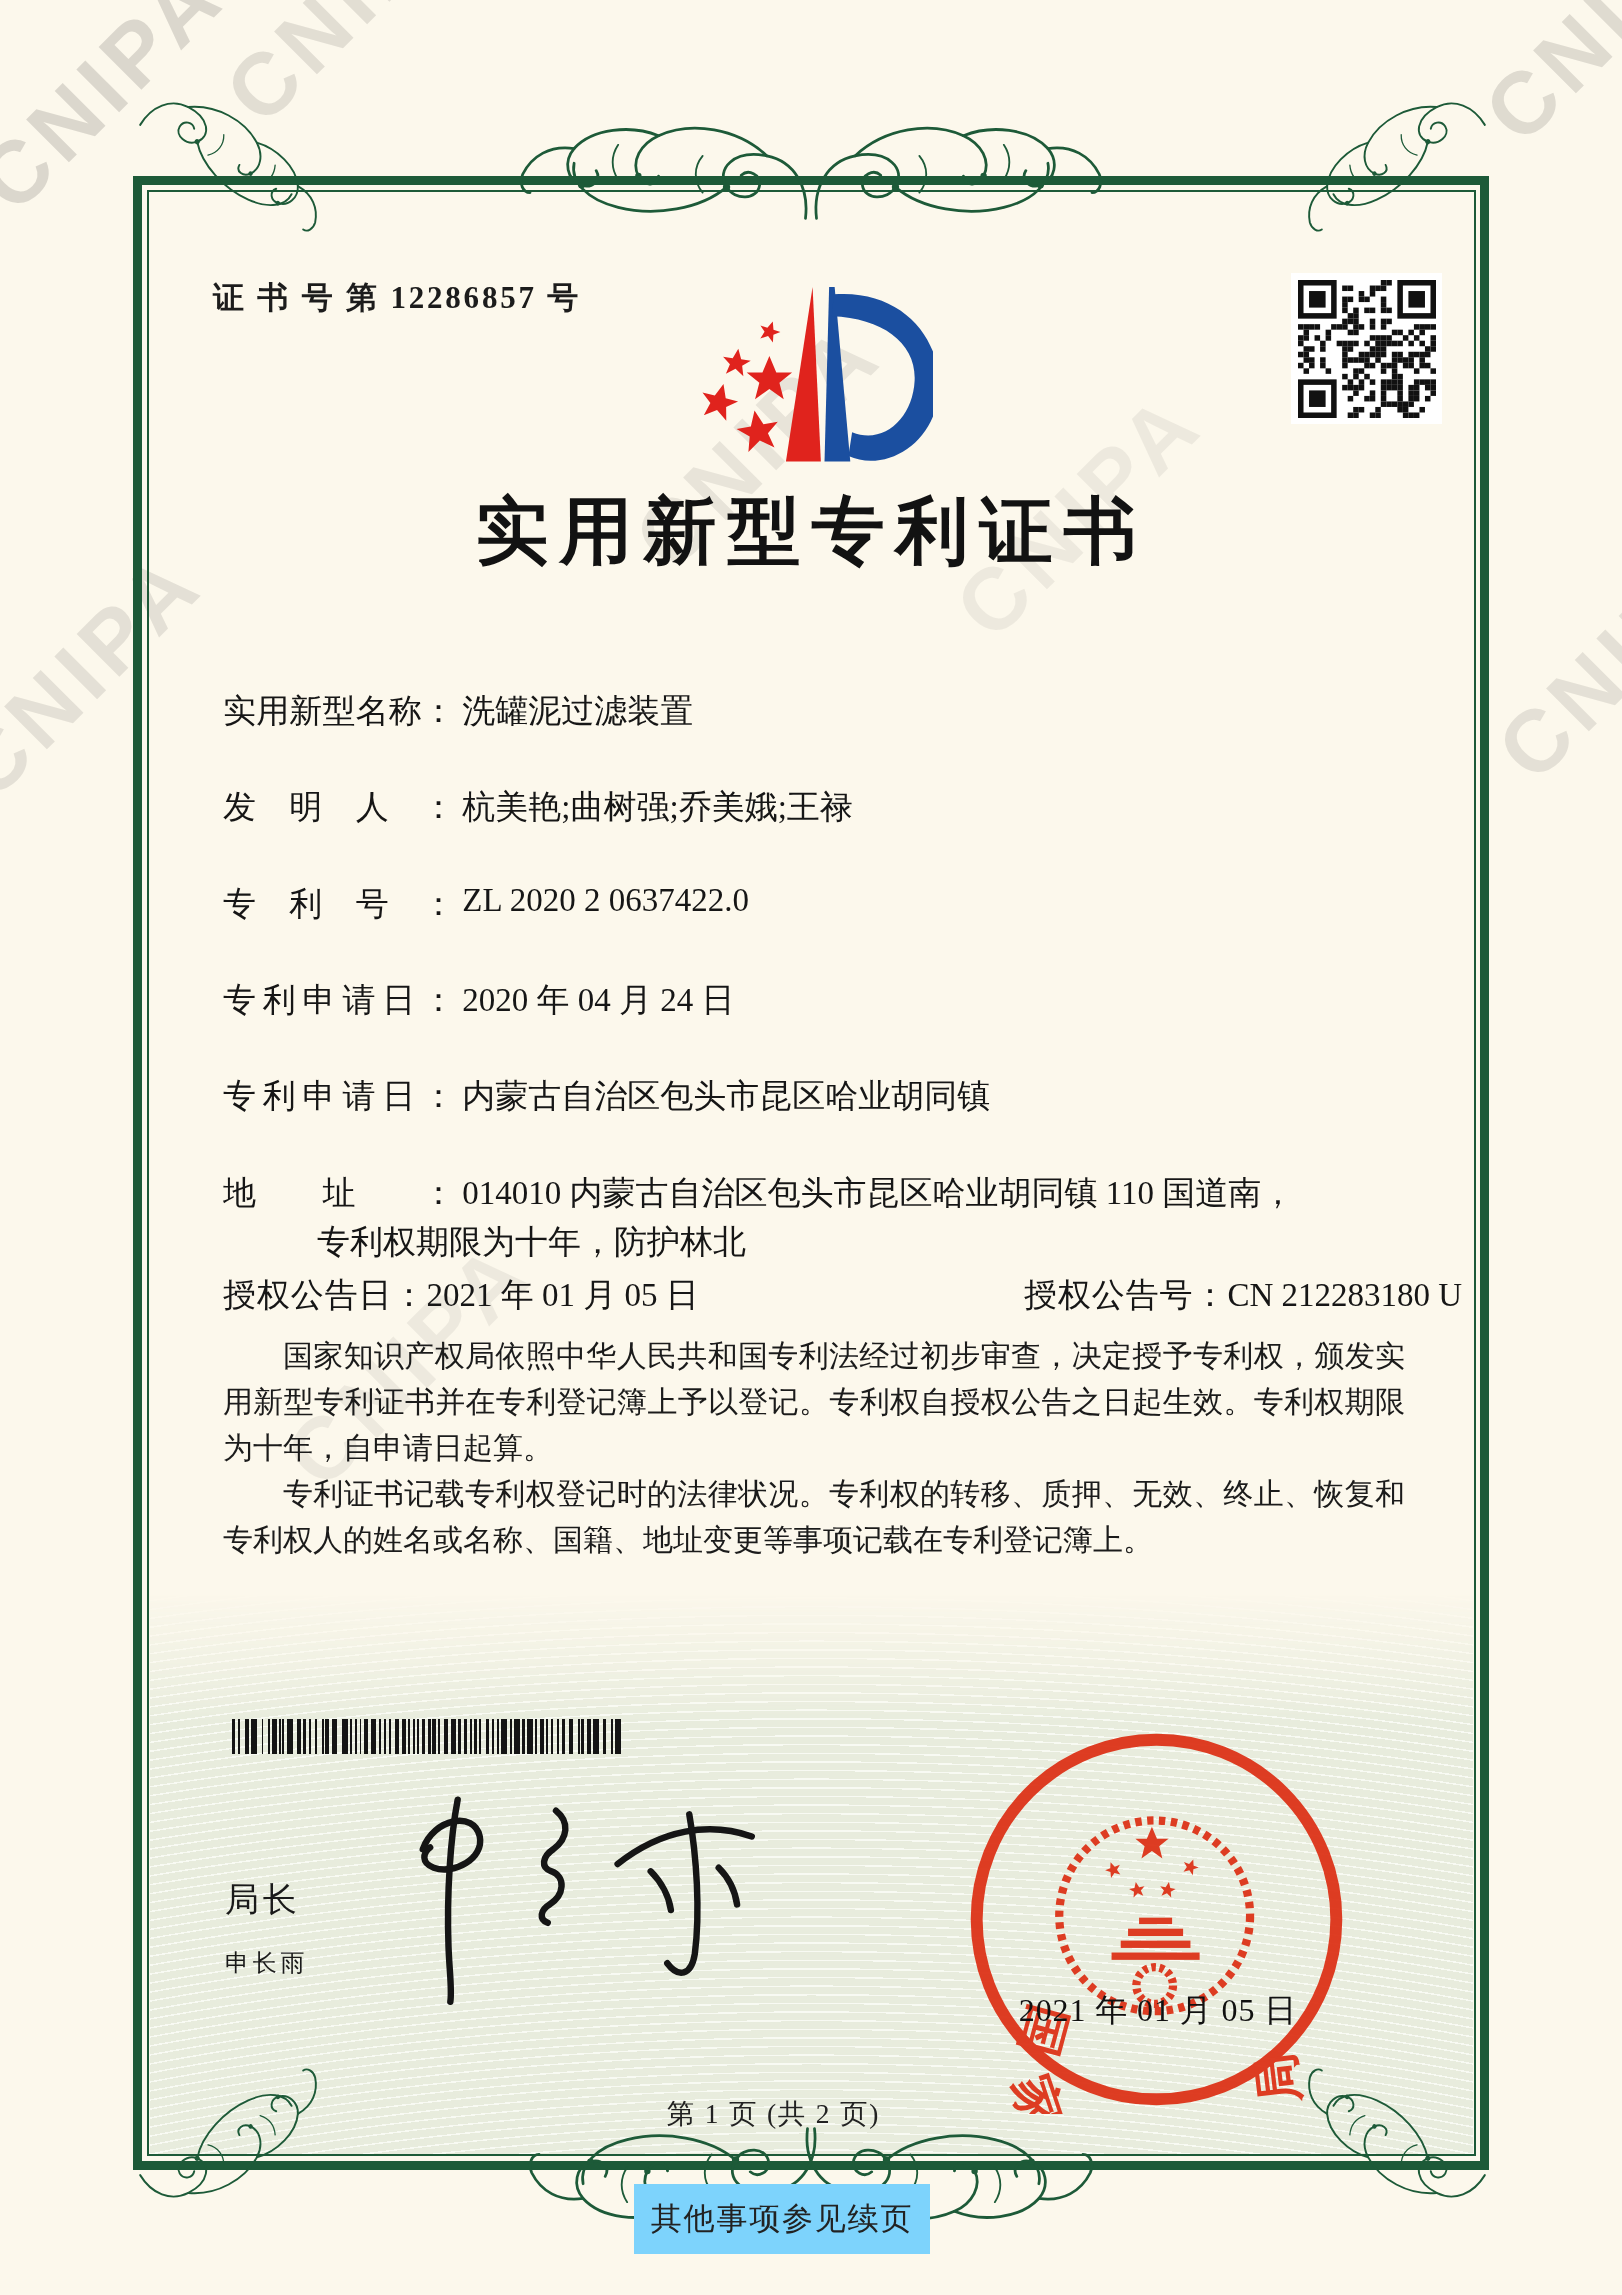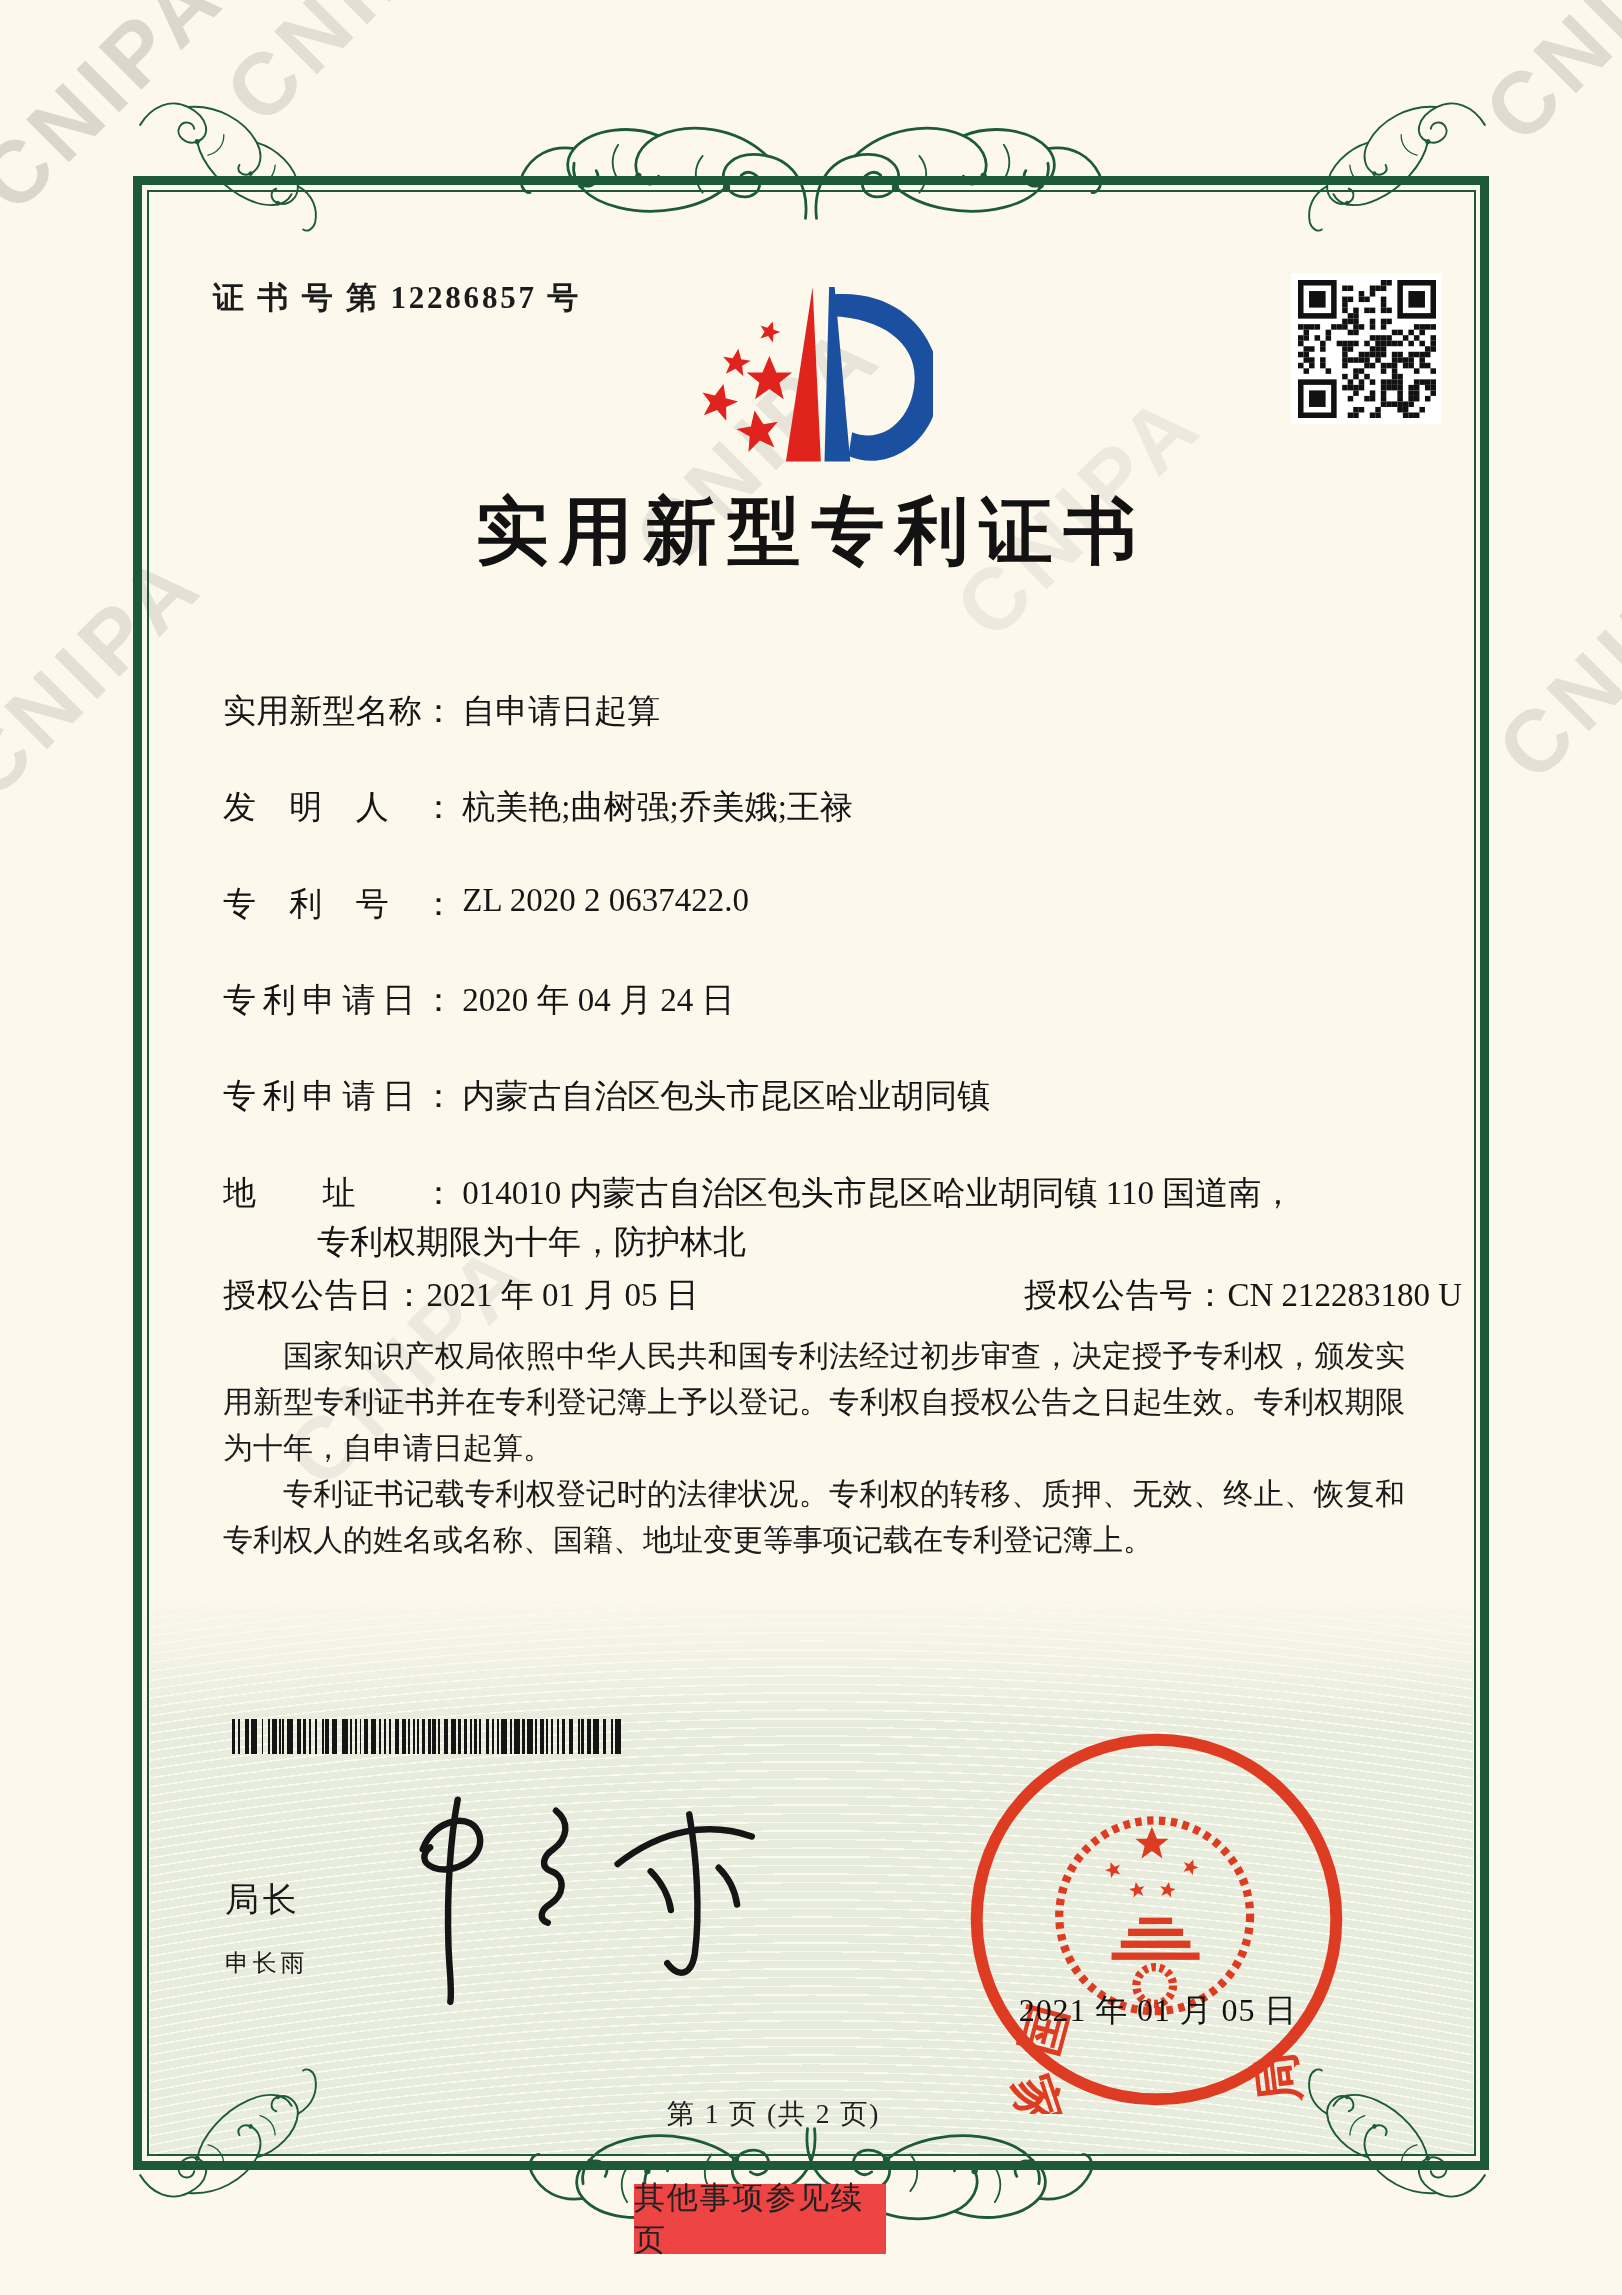--- a/index.html
+++ b/index.html
@@ -55,21 +55,21 @@
   .signer-name{position:absolute;left:225px;top:1947px;font-size:24px;
       font-family:"Liberation Sans","DejaVu Sans",sans-serif;color:#1a1a1a;letter-spacing:3.7px;}
   .signature{position:absolute;left:386px;top:1783px;z-index:5;}
 
   .seal{position:absolute;left:962px;top:1725px;z-index:5;opacity:.94;}
   .seal-date{position:absolute;left:1010px;top:1989px;width:296px;text-align:center;font-size:32px;
       color:#111;z-index:6;letter-spacing:0.9px;white-space:nowrap;}
 
   .pagenum{position:absolute;left:636px;top:2096px;width:275px;text-align:center;font-size:27.5px;
       color:#222;letter-spacing:1.8px;z-index:4;}
-  .footnote-box{position:absolute;left:634px;top:2184px;width:252px;height:70px;background:#ef4444;
+  .footnote-box{position:absolute;left:634px;top:2184px;width:296px;height:70px;background:#7dd3fc;
       display:flex;align-items:center;justify-content:center;z-index:4;}
   .footnote{font-size:31px;color:#222;letter-spacing:1.8px;}
 </style>
 </head>
 <body>
 
 <div class="page">
 
   <span class="wm" style="left:-51px;top:37px;opacity:.28;">CNIPA</span>
   <span class="wm" style="left:197px;top:-51px;opacity:.22;">CNIPA</span>
@@ -357,21 +357,21 @@
           <rect x="120" y="12" width="18" height="18" fill="#111"></rect>
           <rect x="0" y="108" width="42" height="42" fill="#111"></rect>
           <rect x="6" y="114" width="30" height="30" fill="#fff"></rect>
           <rect x="12" y="120" width="18" height="18" fill="#111"></rect>
         </svg>
     </div>
 
     <div class="title">实用新型专利证书</div>
 
     <div class="frow" style="top:689px;">
-      <span class="flabel">实用新型名称：</span><span class="fvalue">自申请日起算</span>
+      <span class="flabel">实用新型名称：</span><span class="fvalue">洗罐泥过滤装置</span>
     </div>
     <div class="frow" style="top:785px;">
       <span class="flabel">发明人：</span><span class="fvalue">杭美艳;曲树强;乔美娥;王禄</span>
     </div>
     <div class="frow" style="top:882px;">
       <span class="flabel">专利号：</span><span class="fvalue">ZL 2020 2 0637422.0</span>
     </div>
     <div class="frow" style="top:978px;">
       <span class="flabel">专利申请日：</span><span class="fvalue">2020 年 04 月 24 日</span>
     </div>

